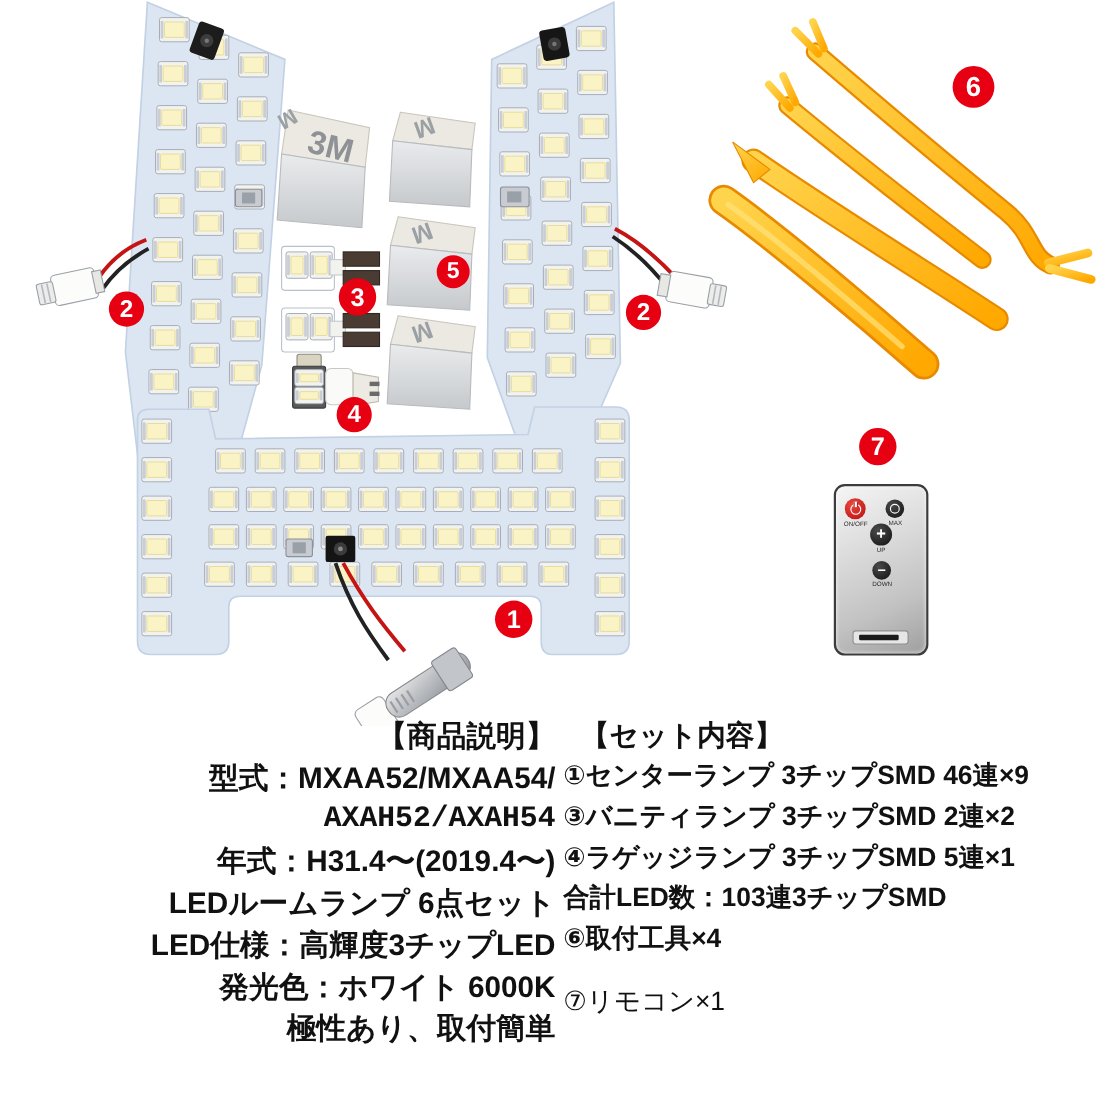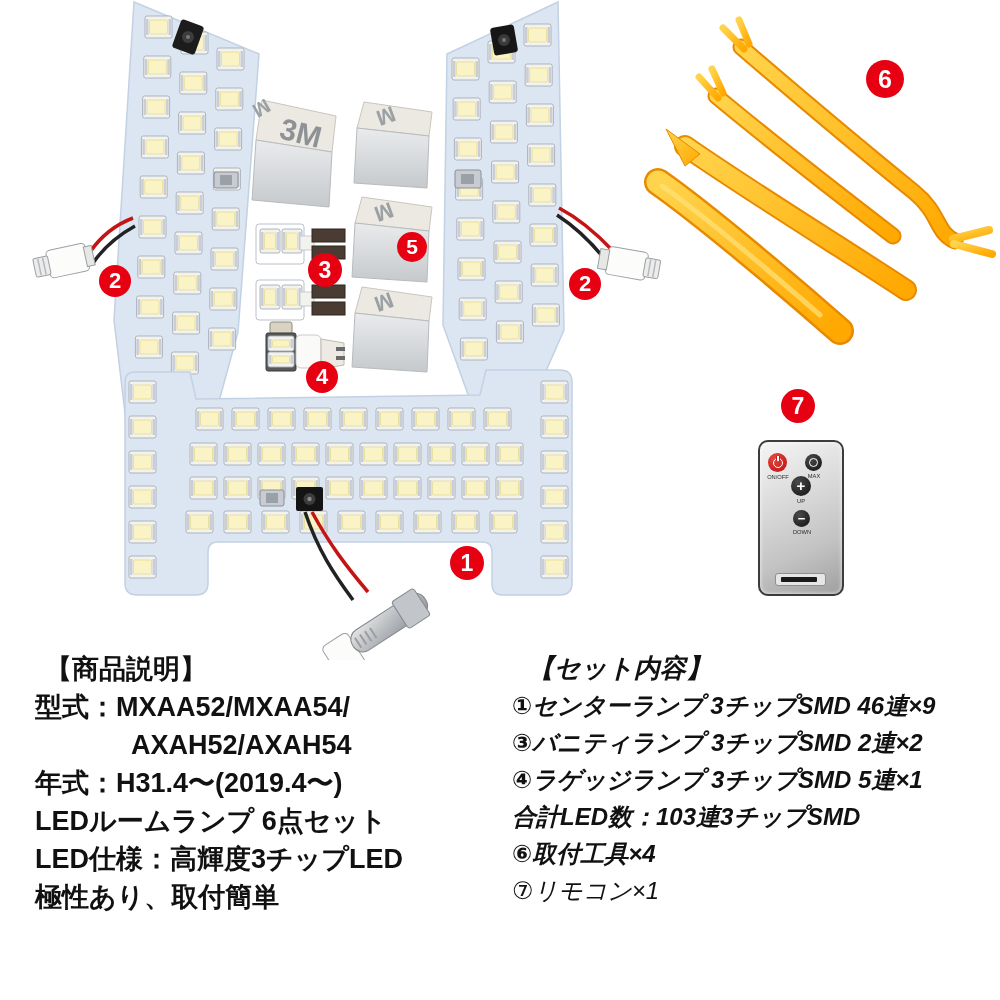--- a/index.html
+++ b/index.html
@@ -21,27 +21,27 @@
   .pwr::after{content:"";position:absolute;left:50%;top:-3px;transform:translateX(-50%);
               width:2px;height:5px;background:#fff;border-left:1px solid #c02020;border-right:1px solid #c02020;}
   .ring{width:7px;height:7px;border:1.6px solid #fff;border-radius:50%;}
   .plus{font-size:15px;font-weight:700;line-height:10px;}
   .minus{font-size:13px;font-weight:700;line-height:10px;}
   .slot{position:absolute;left:15px;top:131px;width:49px;height:11px;border:1px solid #8f8f8f;
         border-radius:3px;background:#e6e6e6;}
   .slot::after{content:"";position:absolute;left:5px;top:2.5px;width:36px;height:5px;background:#1a1a1a;border-radius:1px;}
   
   .desc{position:absolute;left:35px;top:650px;width:470px;font-weight:700;font-size:27px;}
-  .dline{height:38px;line-height:38px;white-space:nowrap;}
+  .dline{height:38px;line-height:38px;white-space:nowrap;text-align:right;}
   .dline.title{padding-left:10px;}
-  .dline.indent{padding-left:96px;}
+  .dline.indent{padding-left:96px;font-family:Liberation Mono, monospace;}
   .set{position:absolute;left:512px;top:650px;width:486px;font-weight:700;font-size:24px;}
-  .sline{height:37px;line-height:37px;white-space:nowrap;font-style:italic;}
+  .sline{height:37px;line-height:37px;white-space:nowrap;}
   .sline.title{padding-left:16px;font-size:26px;}
-  .sline.light{font-weight:400;}
+  .sline.light{font-weight:400;margin-top:20px;}
 </style>
 </head>
 <body>
 
 <div class="stage">
 
   <svg class="art" width="1000" height="660" viewBox="0 0 1000 660">
     <defs>
       <linearGradient id="gTool" x1="0" y1="0" x2="1" y2="1">
         <stop offset="0" stop-color="#ffd44d"></stop>
@@ -665,20 +665,21 @@
     <div class="slot"></div>
   </div>
 
   <div class="desc">
     <div class="dline title">【商品説明】</div>
     <div class="dline">型式：MXAA52/MXAA54/</div>
     <div class="dline indent">AXAH52/AXAH54</div>
     <div class="dline">年式：H31.4〜(2019.4〜)</div>
     <div class="dline">LEDルームランプ 6点セット</div>
     <div class="dline">LED仕様：高輝度3チップLED</div>
+    <div class="dline">発光色：ホワイト 6000K</div>
     <div class="dline">極性あり、取付簡単</div>
   </div>
 
   <div class="set">
     <div class="sline title">【セット内容】</div>
     <div class="sline">①センターランプ 3チップSMD 46連×9</div>
     <div class="sline">③バニティランプ 3チップSMD 2連×2</div>
     <div class="sline">④ラゲッジランプ 3チップSMD 5連×1</div>
     <div class="sline">合計LED数：103連3チップSMD</div>
     <div class="sline">⑥取付工具×4</div>

